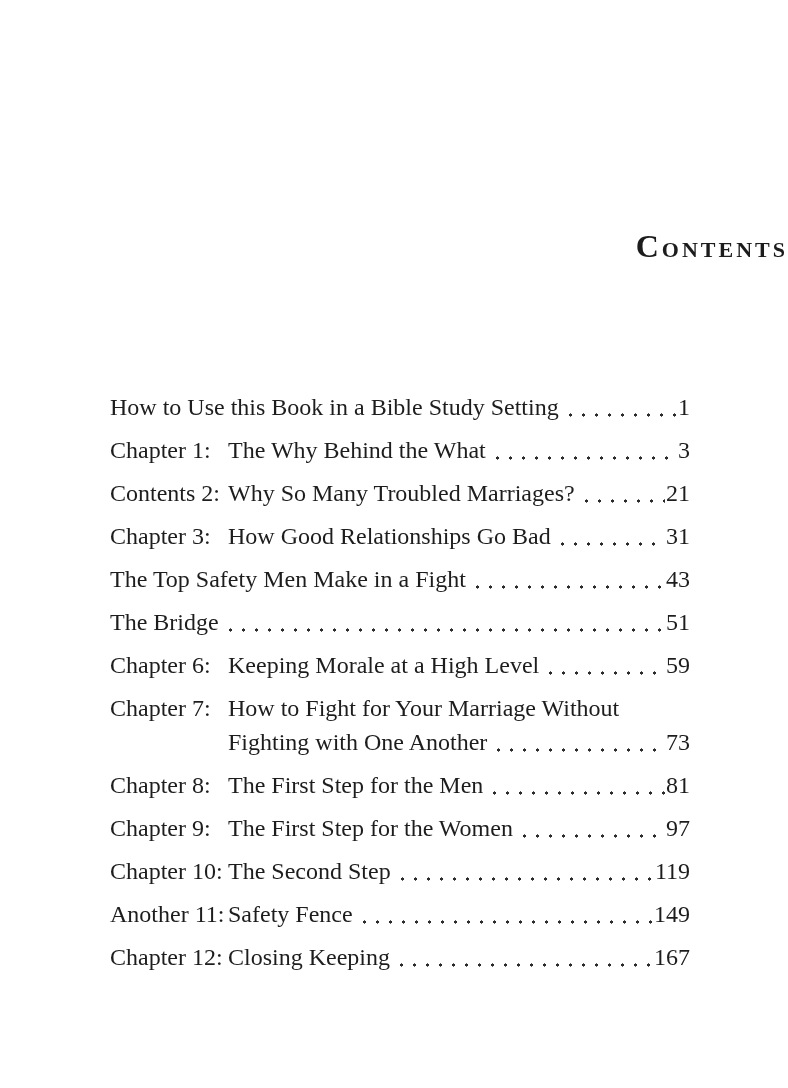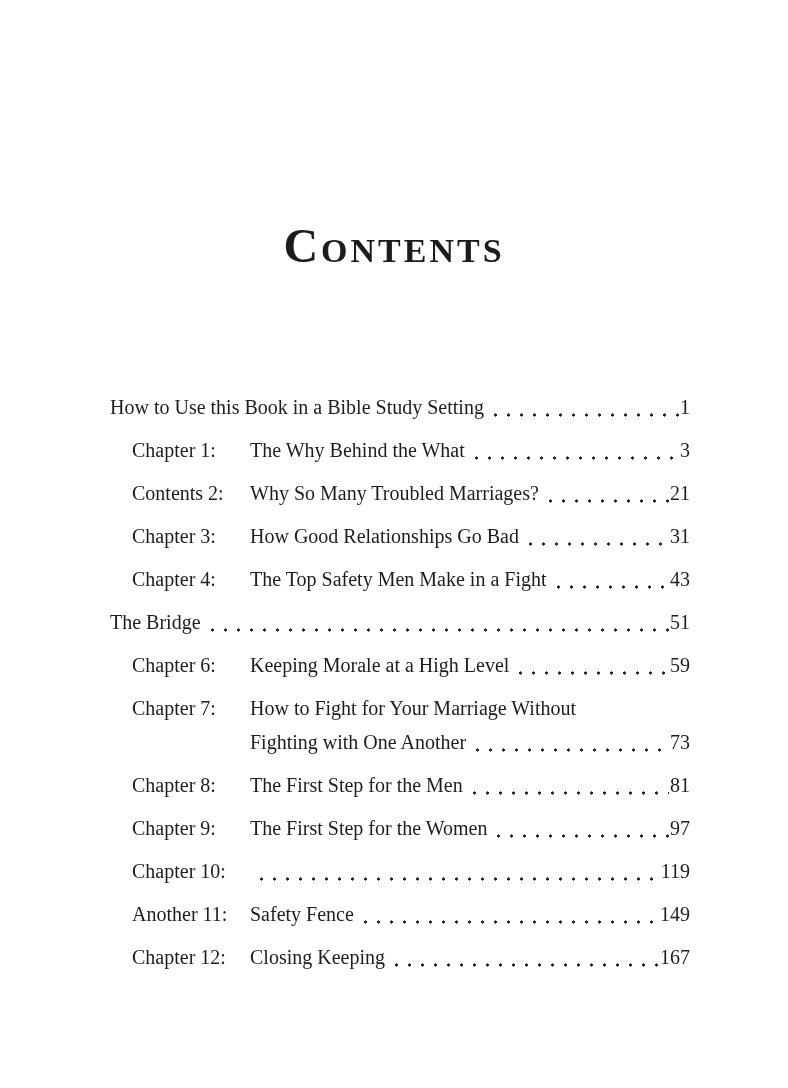--- a/index.html
+++ b/index.html
@@ -13,44 +13,43 @@
     height: 1088px;
     background: #ffffff;
     overflow: hidden;
     font-family: "Liberation Serif", "DejaVu Serif", serif;
     color: #1d1d1d;
     box-sizing: border-box;
     padding-top: 224px;
   }
   .title {
     margin: 0;
-    text-align: center;
-    font-size: 48px;
+    text-align: right;
+    font-size: 32px;
     line-height: 44px;
     font-weight: 700;
     font-variant: small-caps;
     font-variant-caps: small-caps;
     letter-spacing: 3px;
     color: #1c1c1c;
   }
   .toc {
     width: 580px;
     margin: 122px 0 0 110px;
-    font-size: 20px;
+    font-size: 24px;
     line-height: 34px;
   }
   .row {
     display: flex;
     align-items: flex-start;
     margin-bottom: 9px;
   }
   .label {
     flex: 0 0 118px;
     white-space: nowrap;
-    margin-left: 22px;
   }
   .body {
     flex: 1 1 auto;
     min-width: 0;
   }
   .line {
     white-space: nowrap;
   }
   .line.last {
     display: flex;
@@ -112,21 +111,20 @@
         <span class="label">Chapter 3:</span>
         <div class="body">
           <div class="line last">
             <span class="title-text">How Good Relationships Go Bad</span>
             <span class="leader"></span>
             <span class="page-num">31</span>
           </div>
         </div>
       </div>
       <div class="row">
-        <span class="label">Chapter 4:</span>
         <div class="body">
           <div class="line last">
             <span class="title-text">The Top Safety Men Make in a Fight</span>
             <span class="leader"></span>
             <span class="page-num">43</span>
           </div>
         </div>
       </div>
       <div class="row">
         <div class="body">
@@ -175,20 +173,21 @@
             <span class="title-text">The First Step for the Women</span>
             <span class="leader"></span>
             <span class="page-num">97</span>
           </div>
         </div>
       </div>
       <div class="row">
         <span class="label">Chapter 10:</span>
         <div class="body">
           <div class="line last">
+            <span class="title-text">The Second Step</span>
             <span class="leader"></span>
             <span class="page-num">119</span>
           </div>
         </div>
       </div>
       <div class="row">
         <span class="label">Another 11:</span>
         <div class="body">
           <div class="line last">
             <span class="title-text">Safety Fence</span>

